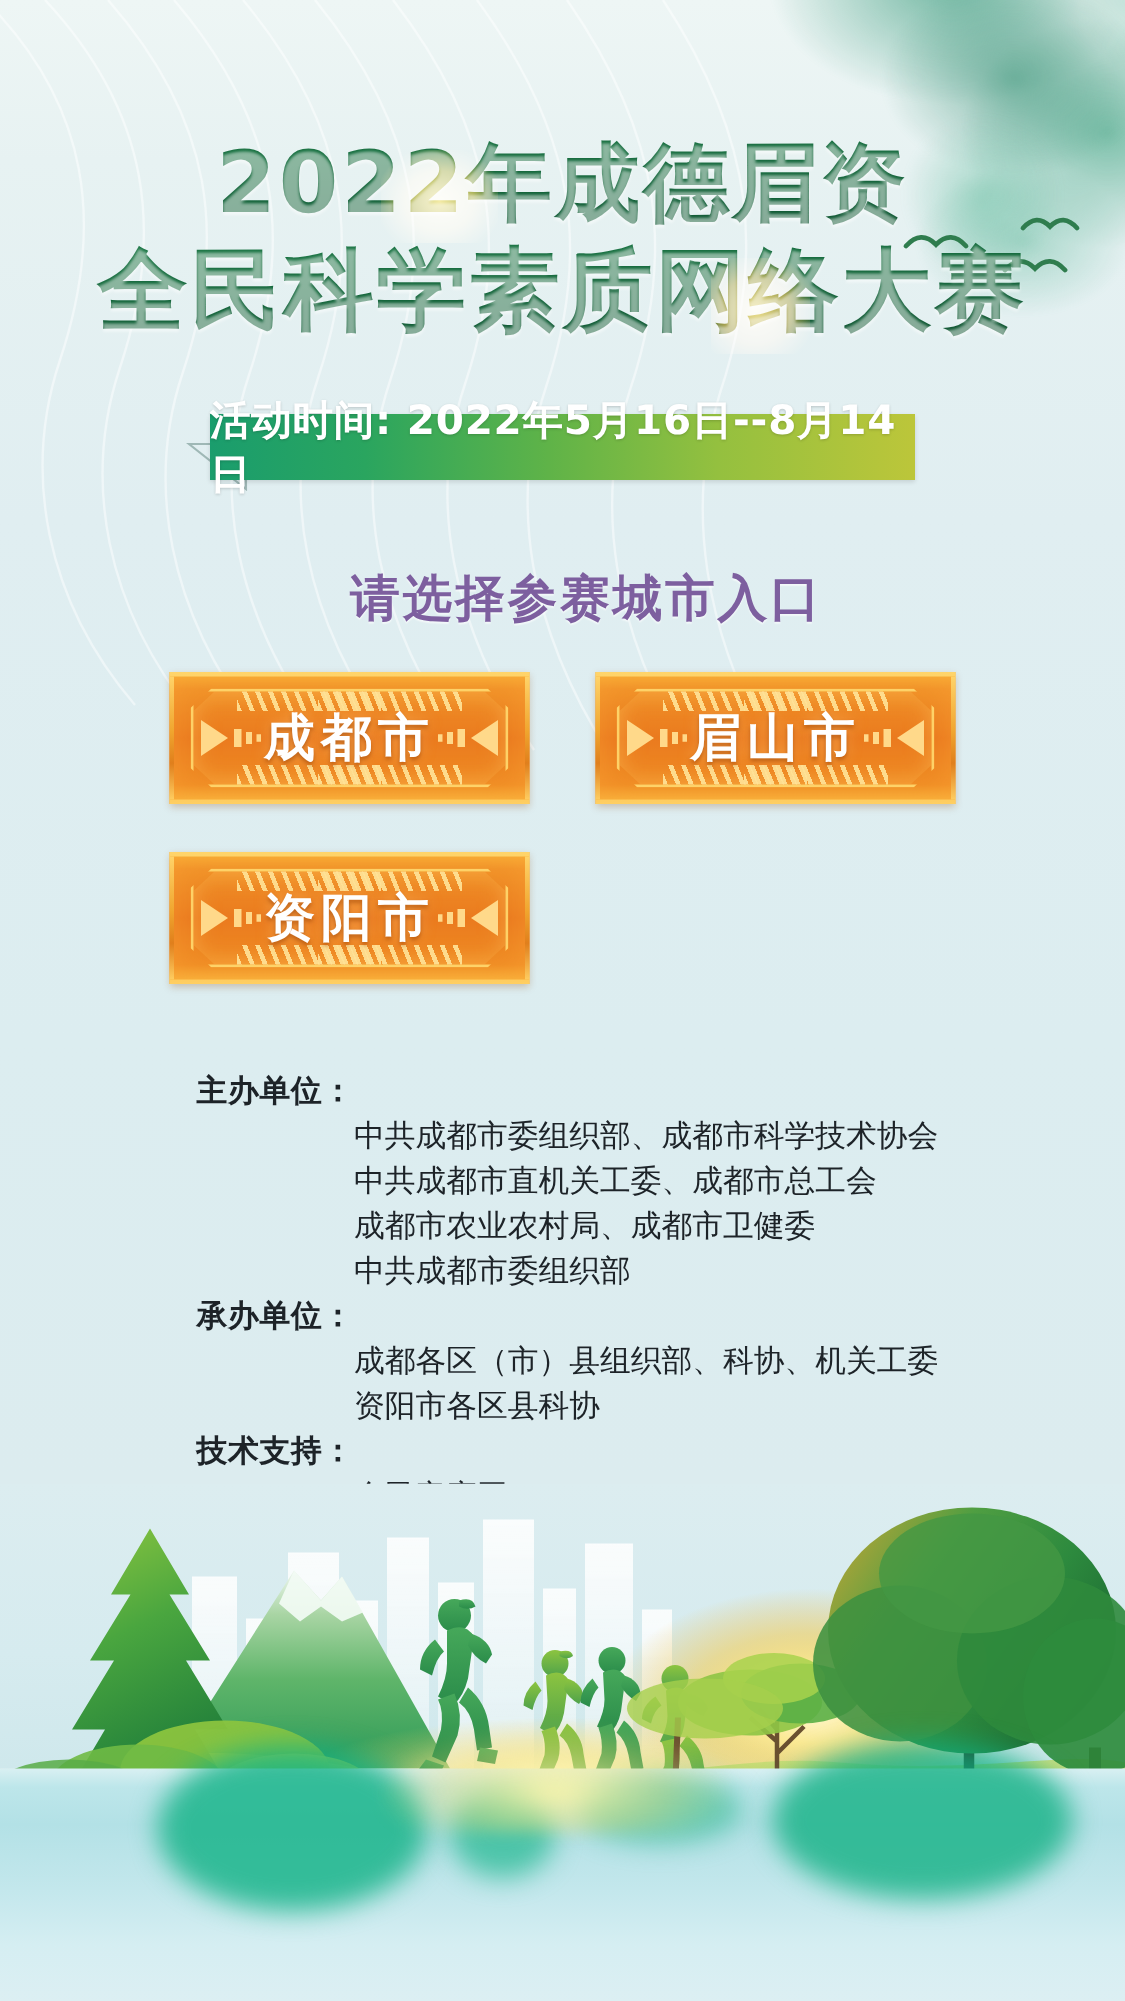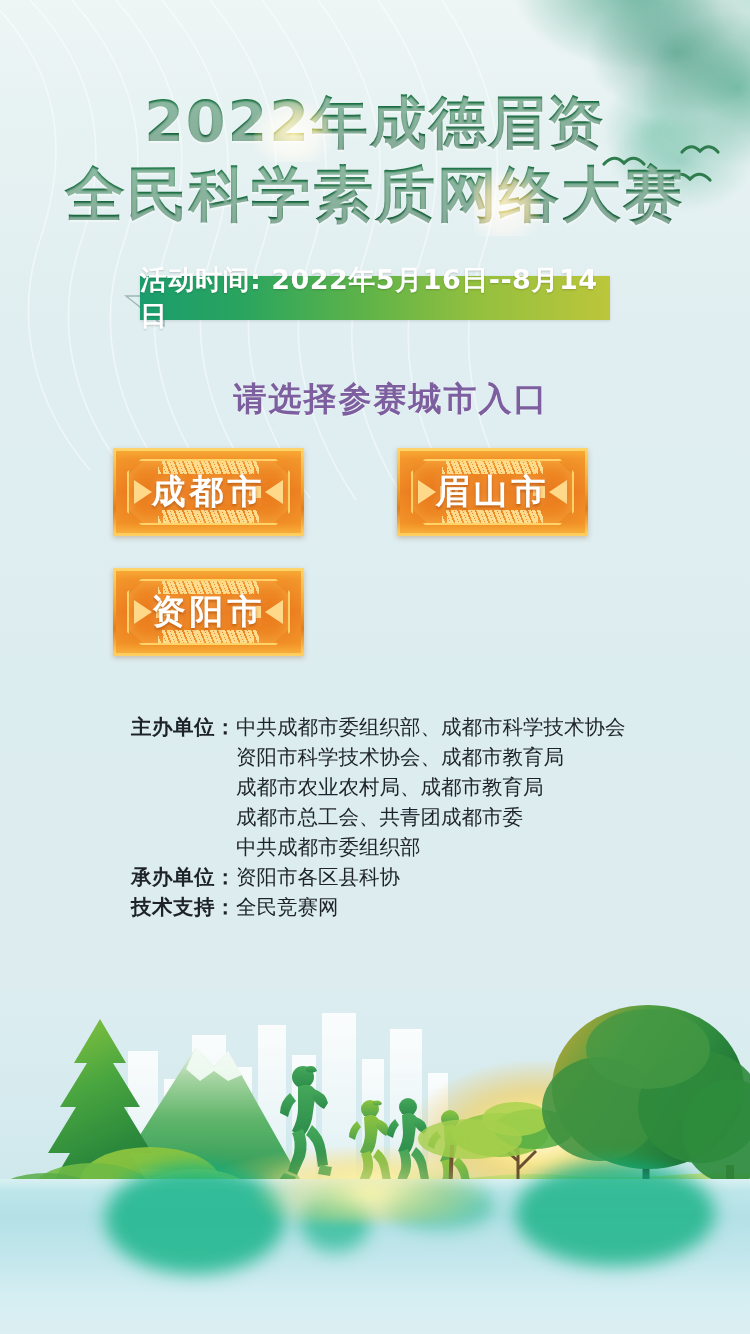--- a/index.html
+++ b/index.html
@@ -102,21 +102,21 @@
   }
 
   
   .btn-grid {
     position:absolute; top:448px; left:113px;
     width:524px;
     display:grid; grid-template-columns:240px 240px;
     column-gap:44px; row-gap:32px;
   }
   .city-btn {
-    position:relative; width:191px; height:88px;
+    position:relative; width:240px; height:88px;
     background:linear-gradient(180deg,#f5a832 0%,#f09128 10%,#ea7a1e 50%,#ef8c24 88%,#f6ae38 100%);
     border:3px solid;
     border-image:linear-gradient(180deg,#ffd46a,#f0a52e 45%,#e07f1c 70%,#ffcf62) 1;
     box-shadow:0 2px 5px rgba(140,70,10,.28), inset 0 0 22px rgba(255,170,60,.45);
     cursor:pointer; overflow:hidden;
   }
   .city-btn .oct {
     position:absolute; left:11px; top:8px; right:11px; bottom:8px;
     border:2px solid rgba(255,216,110,.92);
     clip-path:polygon(14px 0,calc(100% - 14px) 0,100% 13px,100% calc(100% - 13px),calc(100% - 14px) 100%,14px 100%,0 calc(100% - 13px),0 13px);
@@ -146,21 +146,21 @@
   }
 
   
   .credits {
     position:absolute; top:712px; left:131px; width:540px;
     color:#1d2328; font-size:20.5px; line-height:30px;
     font-family:"DejaVu Sans","Liberation Sans",sans-serif;
   }
   .cred-block { display:flex; align-items:flex-start; }
   .cred-label { font-weight:bold; white-space:nowrap; letter-spacing:.5px; }
-  .cred-lines { flex:1; }
+  .cred-lines { flex:1;margin-top:30px; }
   .cred-lines div { white-space:nowrap; }
 
   
   .scene { position:absolute; left:0; bottom:0; width:750px; height:345px; }
   .water {
     position:absolute; left:0; bottom:0; width:750px; height:155px;
     background:linear-gradient(180deg,#d9f0f2 0%,#bde6ea 8%,#b3e1e6 24%,#c3e7ec 52%,#d5eef2 76%,#dceff3 100%);
   }
   .water-glow {
     position:absolute; left:255px; bottom:112px; width:230px; height:70px;
@@ -308,30 +308,30 @@
     </div>
 
   </div>
 
   <div class="credits">
 
     <div class="cred-block">
       <div class="cred-label">主办单位：</div>
       <div class="cred-lines">
         <div>中共成都市委组织部、成都市科学技术协会</div>
-        <div>资阳市科学技术协会、成都市教育局</div>
-        <div>成都市农业农村局、成都市教育局</div>
-        <div>成都市总工会、共青团成都市委</div>
+        <div>中共成都市直机关工委、成都市总工会</div>
+        <div>成都市农业农村局、成都市卫健委</div>
         <div>中共成都市委组织部</div>
       </div>
     </div>
 
     <div class="cred-block">
       <div class="cred-label">承办单位：</div>
       <div class="cred-lines">
+        <div>成都各区（市）县组织部、科协、机关工委</div>
         <div>资阳市各区县科协</div>
       </div>
     </div>
 
     <div class="cred-block">
       <div class="cred-label">技术支持：</div>
       <div class="cred-lines">
         <div>全民竞赛网</div>
       </div>
     </div>

